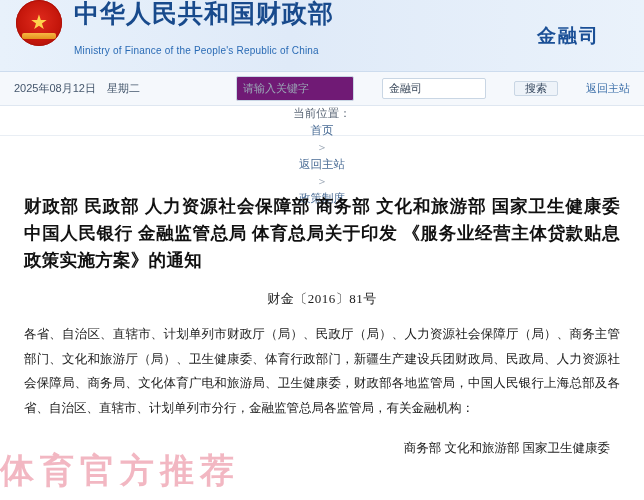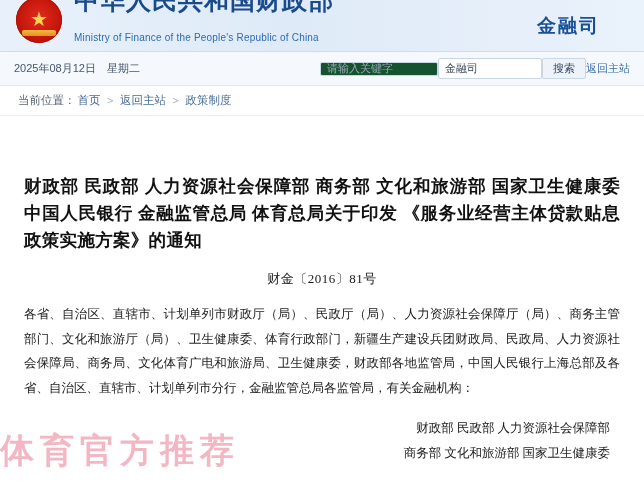--- a/index.html
+++ b/index.html
@@ -12,26 +12,26 @@
   }
   .page {
     position: relative;
     width: 644px; height: 500px;
     background: #ffffff;
   }
 
   
   .header {
     position: relative;
-    height: 52px;
+    height: 72px;
     background: linear-gradient(to right, #e8f1fb 0%, #dfeaf8 45%, #eaf2fb 100%);
     border-bottom: 1px solid #cddcee;
     display: flex;
-    align-items: flex-end;
-    padding: 8px 16px;
+    align-items: flex-start;
+    padding: 0 16px;
   }
   .emblem {
     width: 46px; height: 46px;
     flex: 0 0 46px;
     border-radius: 50%;
     background: radial-gradient(circle at 50% 45%, #e02b1d 0%, #c4160b 60%, #9e0f06 100%);
     position: relative;
     margin-right: 12px;
     box-shadow: 0 0 0 1px #b01108 inset;
   }
@@ -82,28 +82,28 @@
   
   .toolbar {
     height: 34px;
     background: #f5f8fc;
     border-bottom: 1px solid #dfe7f1;
     display: flex;
     align-items: center;
     padding: 0 14px;
     font-size: 11px;
     color: #4a5b70;
-    gap: 0;
+    gap: 28px;
   }
   .tb-date { color: #44566c; white-space: nowrap; }
   .tb-spacer { flex: 1; }
   .tb-input {
-    height: 14px;
+    height: 25px;
     width: 118px;
-    background: #14532d;
+    background: #701a75;
     border: 1px solid #c9d6e4;
     border-radius: 2px;
     display: flex;
     align-items: center;
     padding: 0 6px;
     font-size: 11px;
     color: #9aa7b5;
   }
   .tb-select {
     height: 21px;
@@ -111,21 +111,21 @@
     background: #ffffff;
     border: 1px solid #c9d6e4;
     border-radius: 2px;
     display: flex;
     align-items: center;
     padding: 0 6px;
     font-size: 11px;
     color: #3c4a5c;
   }
   .tb-btn {
-    height: 21px;
+    height: 15px;
     padding: 0 10px;
     background: #eef3f9;
     border: 1px solid #c9d6e4;
     border-radius: 2px;
     display: flex;
     align-items: center;
     font-size: 11px;
     color: #33455c;
     cursor: pointer;
   }
@@ -139,20 +139,21 @@
   
   .breadcrumb {
     height: 30px;
     display: flex;
     align-items: center;
     padding: 0 18px;
     font-size: 11.5px;
     color: #5a6676;
     border-bottom: 1px solid #e9eef4;
     gap: 2px;
+    flex-direction: column;
   }
   .breadcrumb .bc-link { color: #4b6d96; cursor: pointer; }
   .breadcrumb .bc-sep { color: #9aa6b4; margin: 0 2px; }
 
   
   .doc {
     position: relative;
     padding: 18px 24px 0 24px;
     height: calc(500px - 72px - 34px - 30px);
     overflow: hidden;
@@ -239,20 +240,19 @@
     <span class="bc-link">返回主站</span>
     <span class="bc-sep">＞</span>
     <span class="bc-link">政策制度</span>
   </div>
 
   <div class="doc">
     <div class="doc-title">财政部 民政部 人力资源社会保障部 商务部 文化和旅游部 国家卫生健康委 中国人民银行 金融监管总局 体育总局关于印发 《服务业经营主体贷款贴息政策实施方案》的通知</div>
     <div class="doc-number">财金〔2016〕81号</div>
     <p class="doc-p">各省、自治区、直辖市、计划单列市财政厅（局）、民政厅（局）、人力资源社会保障厅（局）、商务主管部门、文化和旅游厅（局）、卫生健康委、体育行政部门，新疆生产建设兵团财政局、民政局、人力资源社会保障局、商务局、文化体育广电和旅游局、卫生健康委，财政部各地监管局，中国人民银行上海总部及各省、自治区、直辖市、计划单列市分行，金融监管总局各监管局，有关金融机构：</p>
     <div class="sign-block">
-      <div class="sign-line">财政部 民政部 人力资源社会保障部</div>
       <div class="sign-line">商务部 文化和旅游部 国家卫生健康委</div>
 
     </div>
     <div class="watermark">体育官方推荐</div>
   </div>
 
 </div>
 
 </body></html>

